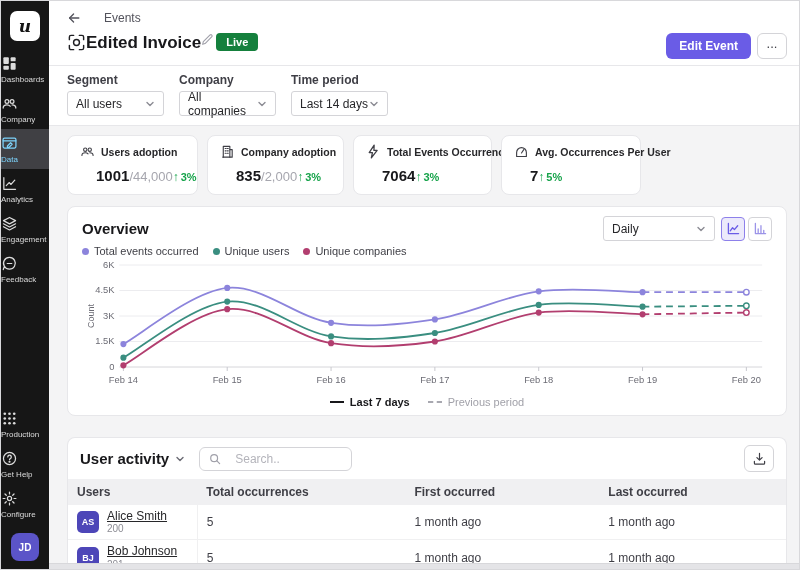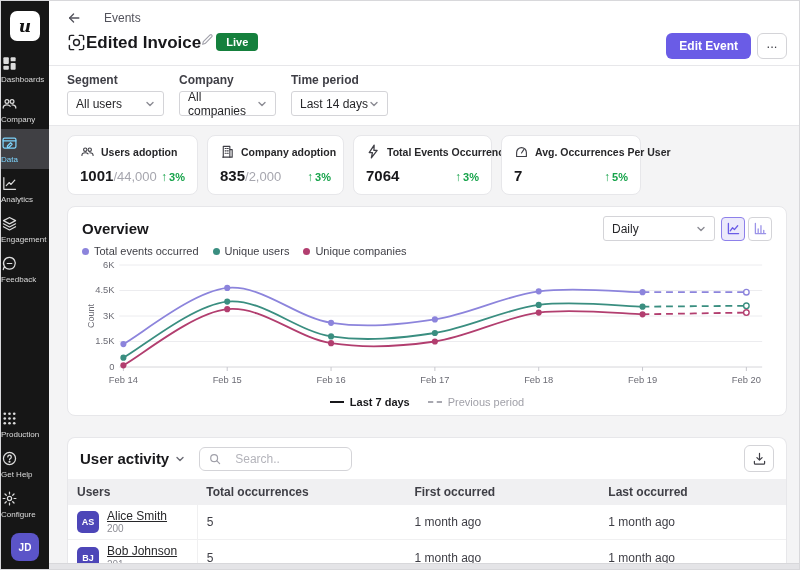--- a/index.html
+++ b/index.html
@@ -41,21 +41,21 @@
 
   .content { padding:9px 12px 0 18px; flex:1; }
 
   
   .stat-cards { display:flex; gap:9px; margin-bottom:11px; }
   .stat-card { background:#fff; border:1px solid #e7e7ea; border-radius:8px; padding:8px 12px 9px; }
   .stat-card:nth-child(1){ width:131px; } .stat-card:nth-child(2){ width:137px; }
   .stat-card:nth-child(3){ width:139px; } .stat-card:nth-child(4){ width:140px; }
   .sc-top { display:flex; align-items:center; gap:6px; color:#27272a; font-size:10.5px; font-weight:bold; margin-bottom:8px; white-space:nowrap; }
   .sc-top svg { width:15px; height:15px; color:#3f3f46; flex:none; }
-  .sc-val-row { display:flex; align-items:baseline; justify-content:space-between; }
+  .sc-val-row { display:flex; align-items:baseline; justify-content:flex-start;margin-left:16px; }
   .sc-value { font-size:15px; font-weight:bold; color:#18181b; }
   .sc-total { font-size:13px; color:#a6a6ae; }
   .sc-delta { color:#16a34a; font-size:11px; font-weight:bold; display:flex; align-items:center; gap:2px; }
   .sc-delta .arrow { font-size:12px; }
 
   
   .card { background:#fff; border:1px solid #e7e7ea; border-radius:8px; }
   .overview-card { padding:9px 14px 4px; margin-bottom:21px; }
   .overview-head { display:flex; justify-content:space-between; align-items:center; }
   h2 { font-size:15px; color:#18181b; font-weight:bold; }

